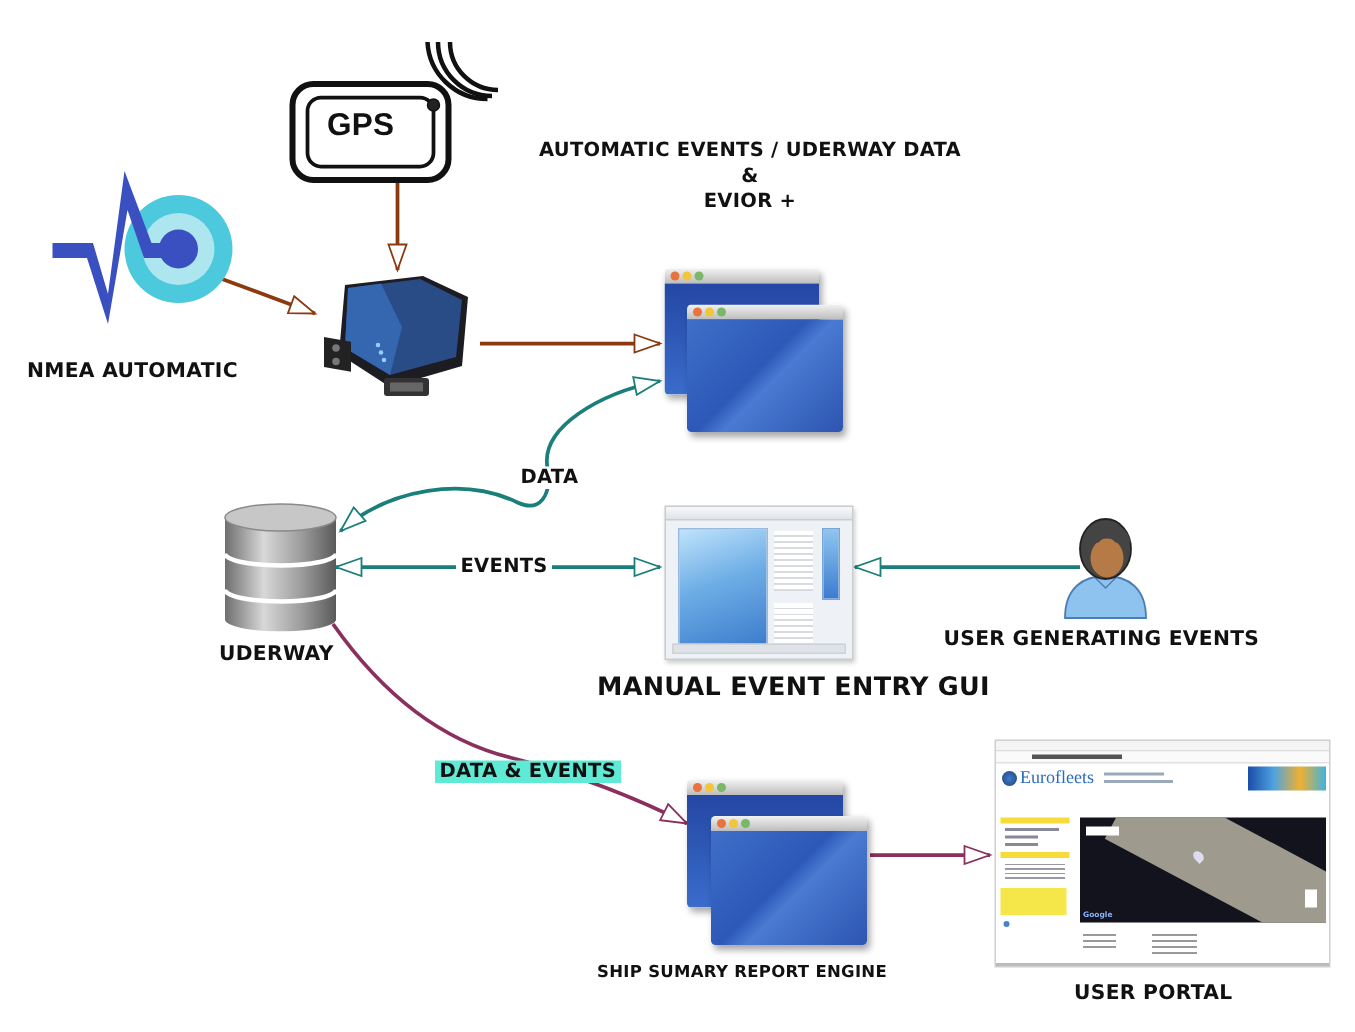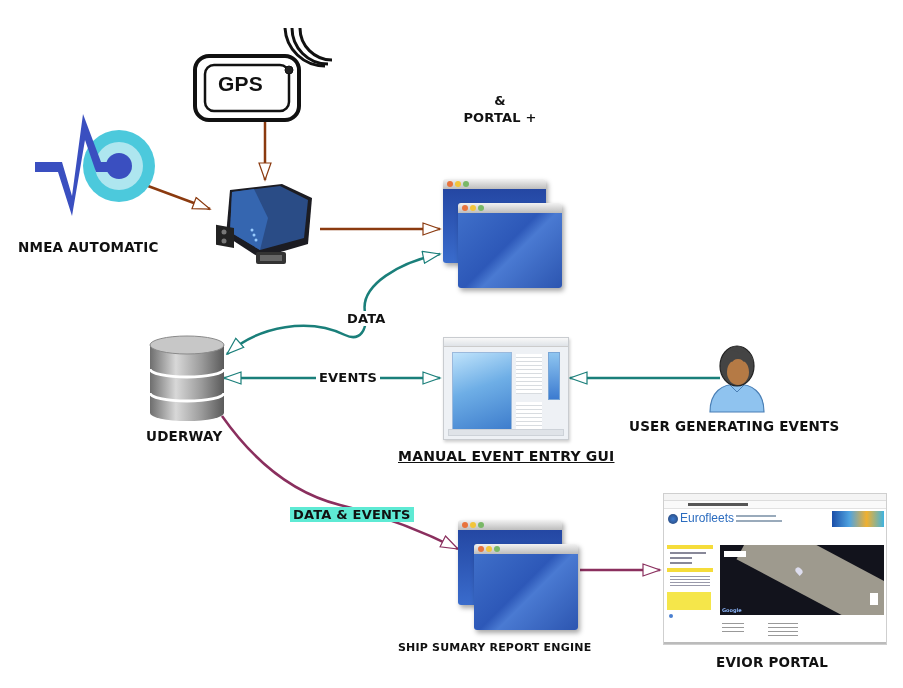--- a/index.html
+++ b/index.html
@@ -54,21 +54,21 @@
   <path d="M224,378 L440,378" stroke="#1a7f7a" stroke-width="2.5" fill="none" marker-start="url(#arrTealStart)" marker-end="url(#arrTeal)"></path>
 
   <path d="M720,378 L570,378" stroke="#1a7f7a" stroke-width="2.5" fill="none" marker-end="url(#arrTeal)"></path>
 
   <path d="M222,416 C260,470 300,495 340,505 C380,515 420,530 458,549" stroke="#8a2f5e" stroke-width="2.5" fill="none" marker-end="url(#arrPlum)"></path>
 
   <path d="M580,570 L660,570" stroke="#8a2f5e" stroke-width="2.5" fill="none" marker-end="url(#arrPlum)"></path>
 </svg>
 
 <div class="lbl" style="left:345px;top:311px;background:#fff;padding:0 2px;">DATA</div>
-<div class="lbl" style="left:316px;top:370px;background:#fff;padding:0 3px;">EVENTS</div>
+<div class="lbl" style="left:304px;top:370px;background:#fff;padding:0 3px;">EVENTS</div>
 <div class="lbl" style="left:290px;top:507px;background:#5eead4;padding:0 3px;">DATA &amp; EVENTS</div>
 
 <div class="node" style="left:30px;top:110px;width:130px;height:110px;">
   <svg width="130" height="110">
     <circle cx="89" cy="56" r="36" fill="#4cc9dc"></circle>
     <circle cx="89" cy="56" r="24" fill="#aee6ef"></circle>
     <circle cx="89" cy="56" r="13" fill="#3a4fc0"></circle>
     <path d="M5,52 L32,52 L42,86 L53,4 L71,52 L89,52 L89,62 L66,62 L55,30 L42,106 L28,62 L5,62 Z" fill="#3a4fc0"></path>
   </svg>
 </div>
@@ -96,22 +96,23 @@
     <circle cx="12" cy="63" r="2.5" fill="#777"></circle>
     <rect x="44" y="74" width="30" height="12" rx="2" fill="#333"></rect>
     <rect x="48" y="77" width="22" height="6" fill="#666"></rect>
     <circle cx="40" cy="52" r="1.5" fill="#9cf"></circle>
     <circle cx="42" cy="57" r="1.5" fill="#9cf"></circle>
     <circle cx="44" cy="62" r="1.5" fill="#9cf"></circle>
   </svg>
 </div>
 
 <div class="lbl center" style="left:340px;top:92px;width:320px;line-height:17px;">
+  <div>AUTOMATIC EVENTS / UDERWAY DATA</div>
   <div>&amp;</div>
-  <div>PORTAL +</div>
+  <div>EVIOR +</div>
 </div>
 
 <div class="win back" style="left:443px;top:179px;width:103px;height:84px;">
   <div class="bar">
       <span style="left:4px;background:#e8733d"></span>
       <span style="left:12px;background:#f2c53b"></span>
       <span style="left:20px;background:#79b867"></span>
     </div>
   <div class="body"></div>
 </div>
@@ -143,21 +144,21 @@
 <div class="lbl" style="left:146px;top:428px;font-size:13.5px;">UDERWAY</div>
 
 <div class="manual">
   <div style="position:absolute;left:0;right:0;top:0;height:8px;background:linear-gradient(#f8f8f8,#dfe3e8);border-bottom:1px solid #ccc;"></div>
   <div style="position:absolute;left:8px;top:14px;width:58px;height:77px;background:linear-gradient(160deg,#bfe3fb 0%,#6eaee6 45%,#3d7ccc 100%);border:1px solid #9bb9dc;"></div>
   <div style="position:absolute;left:72px;top:16px;width:26px;height:40px;background:repeating-linear-gradient(#fff 0,#fff 3px,#d8dce0 3px,#d8dce0 4px);"></div>
   <div style="position:absolute;left:72px;top:64px;width:26px;height:28px;background:repeating-linear-gradient(#fff 0,#fff 3px,#d8dce0 3px,#d8dce0 4px);"></div>
   <div style="position:absolute;left:104px;top:14px;width:10px;height:46px;background:linear-gradient(#8ec5f0,#3c7bd0);border:1px solid #7aa6d6;"></div>
   <div style="position:absolute;left:4px;right:4px;bottom:3px;height:5px;background:#dfe3e8;border:1px solid #cdd2d8;"></div>
 </div>
-<div class="lbl" style="left:398px;top:448px;font-size:14px;text-decoration:underline;">MANUAL EVENT ENTRY GUI</div>
+<div class="lbl" style="left:398px;top:448px;font-size:17px;">MANUAL EVENT ENTRY GUI</div>
 
 <div class="node" style="left:704px;top:340px;width:66px;height:74px;">
   <svg width="66" height="74">
     <path d="M6,72 C6,52 18,44 33,44 C48,44 60,52 60,72 Z" fill="#8fc3ef" stroke="#4a7fb5" stroke-width="1.2"></path>
     <path d="M26,45 L33,52 L40,45" fill="none" stroke="#4a7fb5" stroke-width="1"></path>
     <ellipse cx="33" cy="26" rx="17" ry="20" fill="#444" stroke="#222" stroke-width="1.2"></ellipse>
     <ellipse cx="34" cy="32" rx="11" ry="13" fill="#b57a45"></ellipse>
     <path d="M18,20 C22,10 30,8 36,14 C40,8 48,12 50,22 L44,18 L40,22 L34,16 L28,22 L22,18 Z" fill="#444"></path>
   </svg>
 </div>
@@ -180,21 +181,21 @@
   <div class="body"></div>
 </div>
 <div class="lbl" style="left:398px;top:641px;font-size:11px;">SHIP SUMARY REPORT ENGINE</div>
 
 <div class="portal">
   <div style="height:6px;background:#f4f4f4;border-bottom:1px solid #ddd;"></div>
   <div style="height:7px;background:#fafafa;border-bottom:1px solid #e2e2e2;position:relative;">
     <div style="position:absolute;left:24px;top:2px;width:60px;height:3px;background:#555;"></div>
   </div>
   <div style="position:absolute;left:4px;top:20px;width:10px;height:10px;border-radius:50%;background:radial-gradient(#3c7bd0,#26406e);"></div>
-  <div style="position:absolute;left:16px;top:17px;font-size:12px;color:#2b6cbf;font-family:Liberation Sans, sans-serif;">Eurofleets</div>
+  <div style="position:absolute;left:16px;top:17px;font-size:12px;color:#2b6cbf;font-family:Liberation Serif, serif;">Eurofleets</div>
   <div style="position:absolute;left:72px;top:21px;width:40px;height:2px;background:#9ab;"></div>
   <div style="position:absolute;left:72px;top:26px;width:46px;height:2px;background:#9ab;"></div>
   <div style="position:absolute;left:168px;top:17px;width:52px;height:16px;background:linear-gradient(90deg,#1a4ea8,#4fa3e0,#f0b030,#3fb3e0);"></div>
 
   <div style="position:absolute;left:3px;top:51px;width:46px;height:4px;background:#f5dc3a;"></div>
   <div style="position:absolute;left:6px;top:58px;width:36px;height:2px;background:#889;"></div>
   <div style="position:absolute;left:6px;top:63px;width:22px;height:2px;background:#889;"></div>
   <div style="position:absolute;left:6px;top:68px;width:22px;height:2px;background:#889;"></div>
   <div style="position:absolute;left:3px;top:74px;width:46px;height:4px;background:#f5dc3a;"></div>
   <div style="position:absolute;left:6px;top:80px;width:40px;height:14px;background:repeating-linear-gradient(#fff 0,#fff 2px,#99a 2px,#99a 3px);"></div>
@@ -206,13 +207,13 @@
     <div style="position:absolute;left:4px;top:6px;width:22px;height:6px;background:#fff;"></div>
     <div style="position:absolute;left:76px;top:22px;width:6px;height:8px;border-radius:50% 50% 50% 0;background:#dde;transform:rotate(-45deg);"></div>
     <div style="position:absolute;left:150px;top:48px;width:8px;height:12px;background:#fff;"></div>
     <div style="position:absolute;left:2px;bottom:2px;font-size:5px;color:#8ab4f8;font-weight:bold;">Google</div>
   </div>
 
   <div style="position:absolute;left:58px;top:126px;width:22px;height:12px;background:repeating-linear-gradient(#fff 0,#fff 3px,#999 3px,#999 4px);"></div>
   <div style="position:absolute;left:104px;top:126px;width:30px;height:16px;background:repeating-linear-gradient(#fff 0,#fff 3px,#999 3px,#999 4px);"></div>
   <div style="position:absolute;left:0;right:0;bottom:0;height:2px;background:#bbb;"></div>
 </div>
-<div class="lbl" style="left:716px;top:654px;font-size:13.5px;">EVIOR PORTAL</div>
+<div class="lbl" style="left:716px;top:654px;font-size:13.5px;">USER PORTAL</div>
 
 </body></html>

